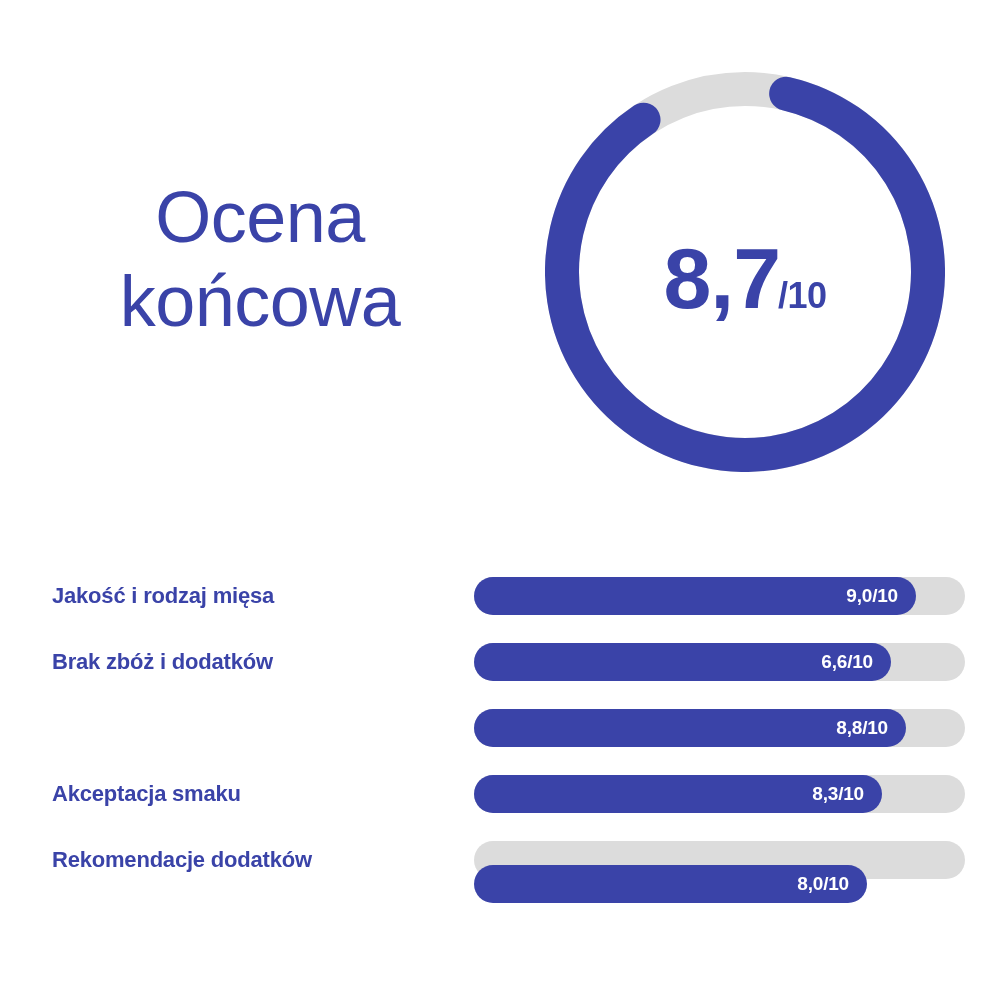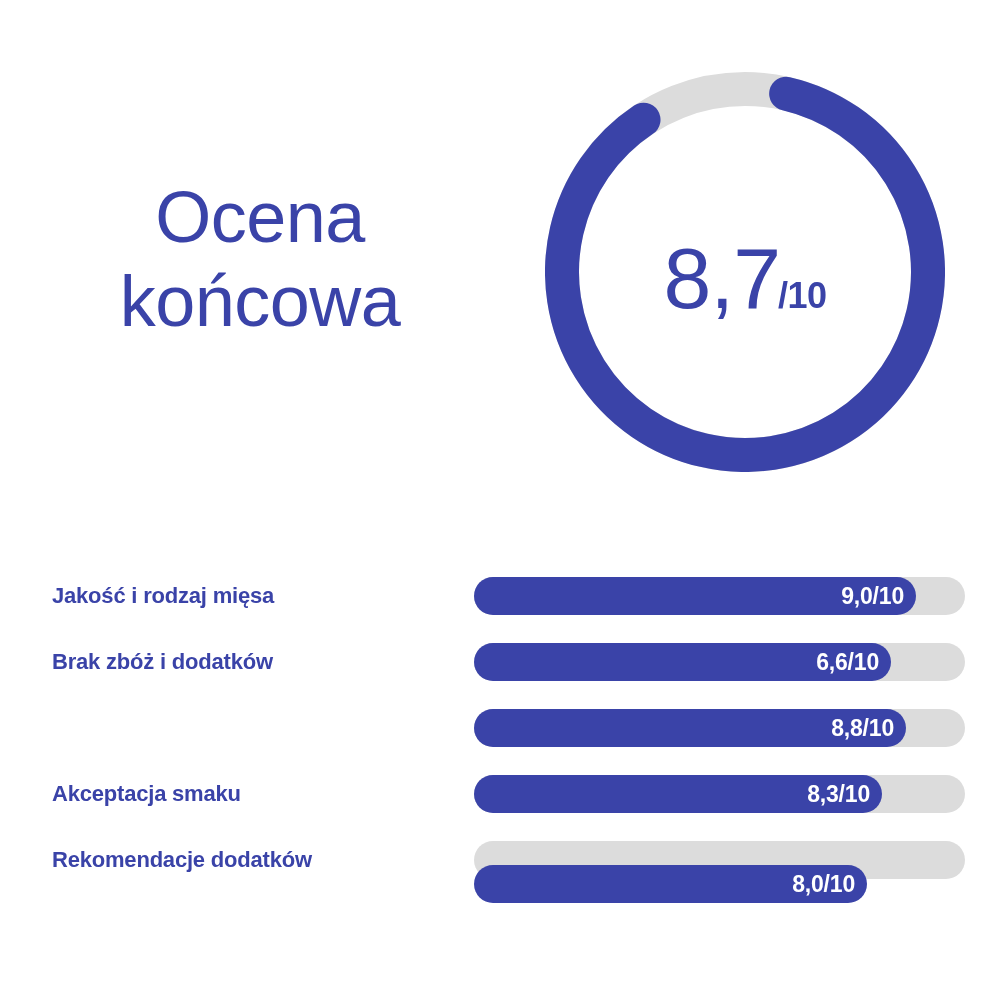--- a/index.html
+++ b/index.html
@@ -82,21 +82,21 @@
   .gauge-value-row {
     display: flex;
     align-items: baseline;
     justify-content: center;
     transform: translateY(6px);
   }
 
   .gauge-value {
     color: #3a43a8;
     font-size: 86px;
-    font-weight: 400;
+    font-weight: 700;
     letter-spacing: -1px;
     line-height: 1;
   }
 
   .gauge-denominator {
     color: #3a43a8;
     font-size: 36px;
     font-weight: 700;
     line-height: 1;
     letter-spacing: -0.5px;
@@ -145,24 +145,24 @@
     height: 38px;
     background: #3a43a8;
     border-radius: 19px;
     display: flex;
     align-items: center;
     justify-content: flex-end;
   }
 
   .bar-value {
     color: #ffffff;
-    font-size: 23px;
+    font-size: 19px;
     font-weight: 700;
     letter-spacing: -0.2px;
-    padding-right: 12px;
+    padding-right: 18px;
     white-space: nowrap;
   }
 </style>
 </head>
 <body>
 
 <div class="infographic">
 
   <div class="top-section">
 

